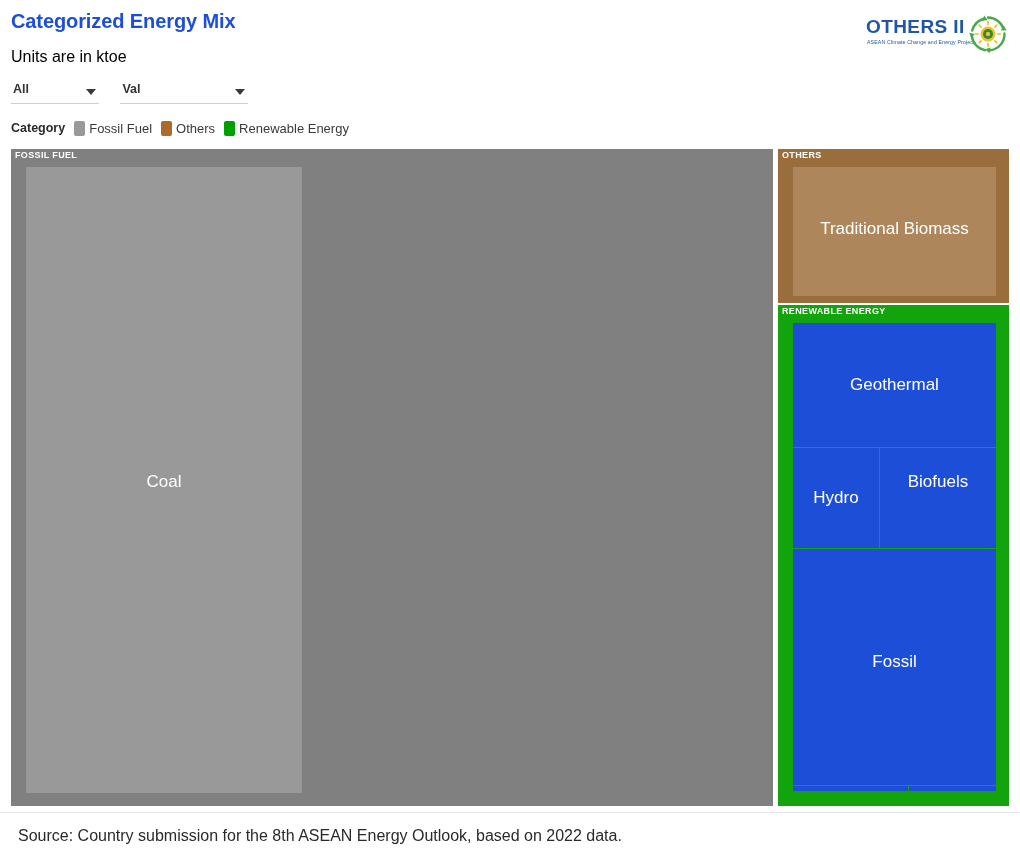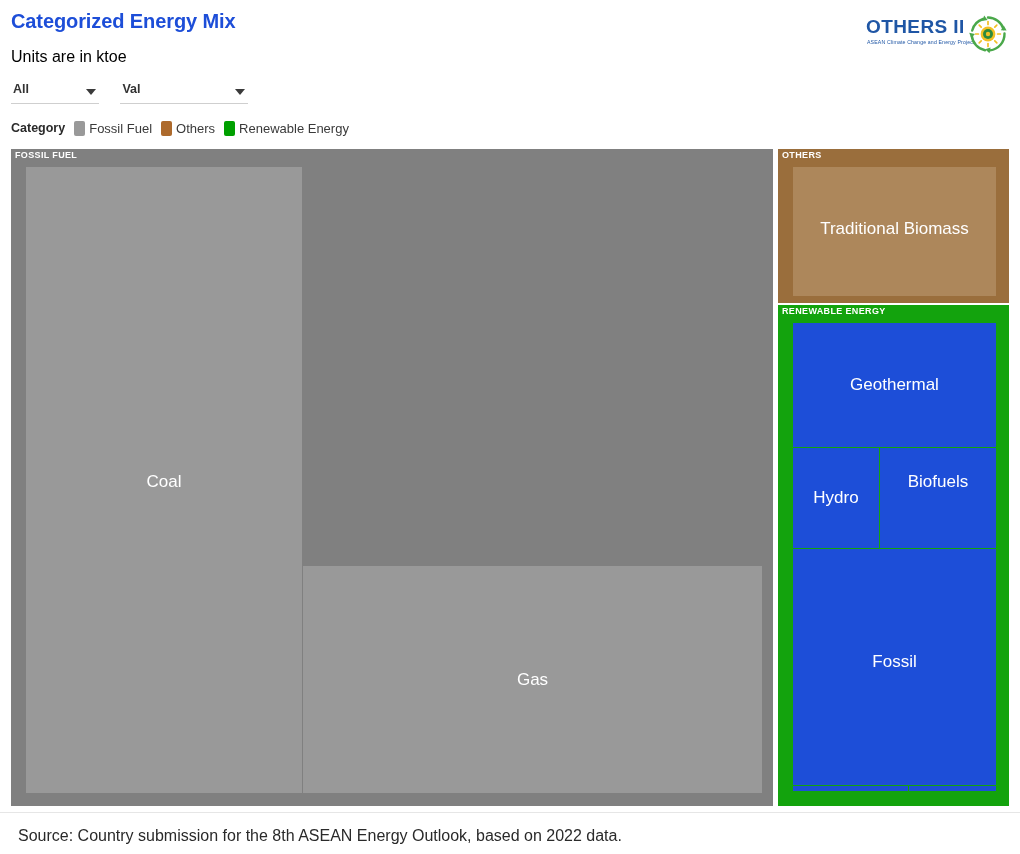--- a/index.html
+++ b/index.html
@@ -279,23 +279,20 @@
   <div class="treemap">
 
     <div class="panel panel-fossil" style="left:0px; top:0px; width:762px; height:657px;">
       <div class="panel-header">FOSSIL FUEL</div>
 
       <div class="cell cell-fossil" style="left:15px; top:18px; width:276px; height:626px;">
         <div class="cell-label" style="top:305px;">Coal</div>
       </div>
 
 
-      <div class="cell cell-fossil" style="left:292px; top:417px; width:459px; height:227px;">
-        <div class="cell-label" style="top:104px;">Gas</div>
-      </div>
     </div>
 
     <div class="panel panel-others" style="left:767px; top:0px; width:231px; height:154px;">
       <div class="panel-header">OTHERS</div>
 
       <div class="cell cell-others" style="left:15px; top:18px; width:203px; height:129px;">
         <div class="cell-label" style="top:52px;">Traditional Biomass</div>
       </div>
     </div>
 

